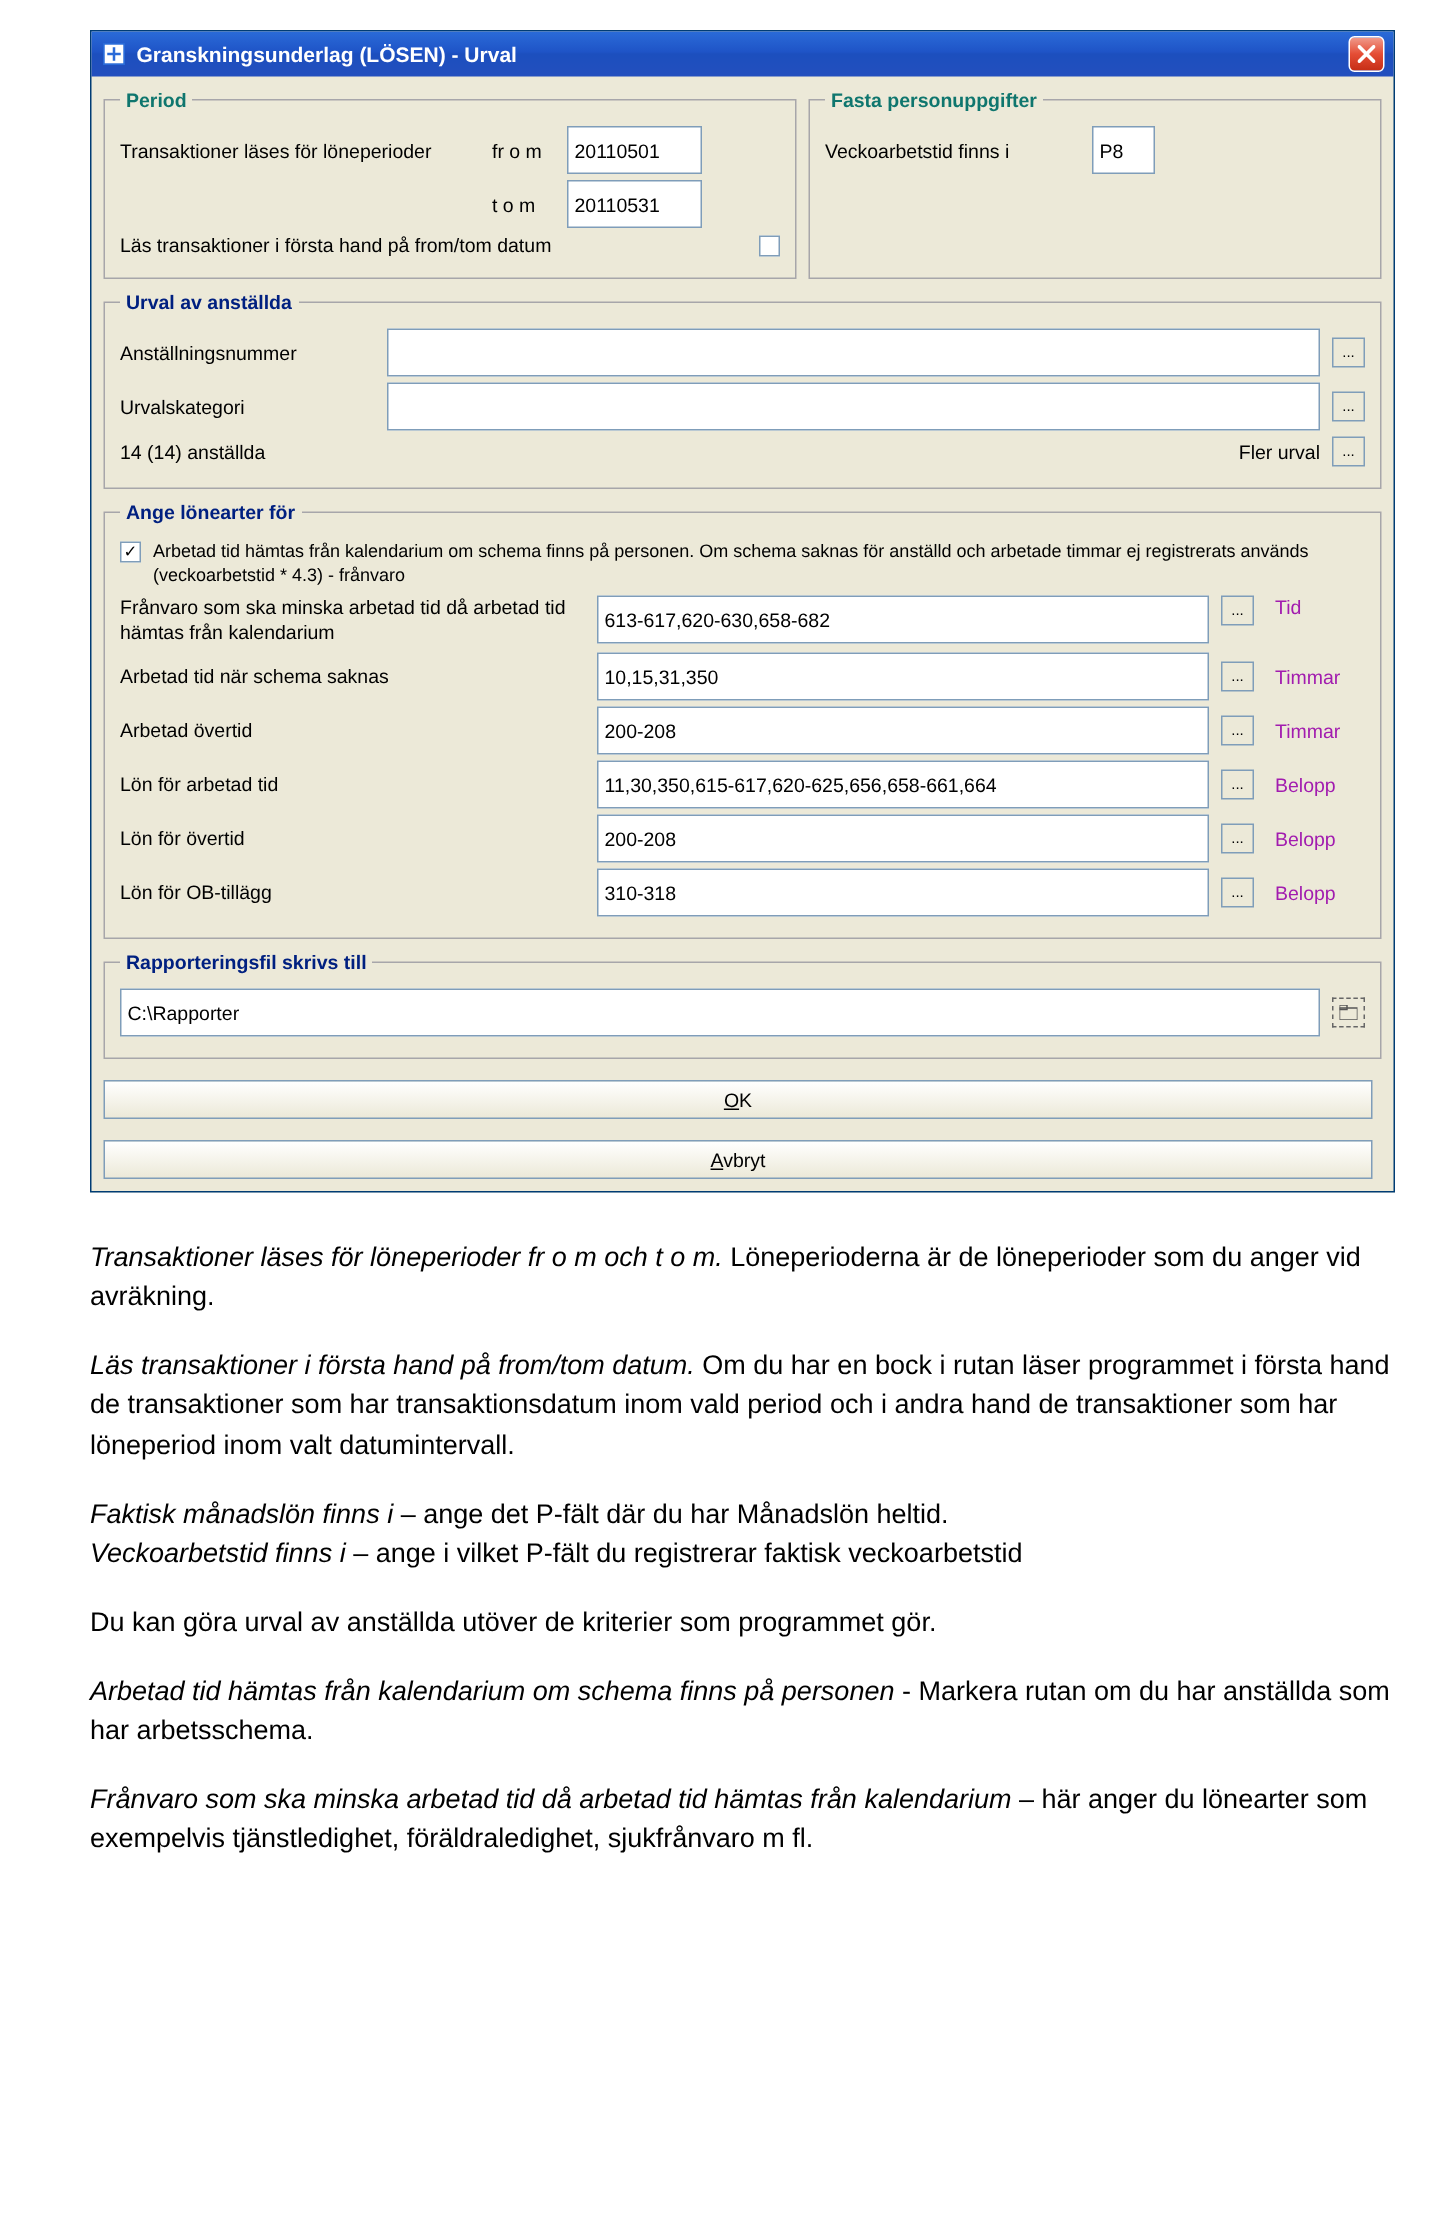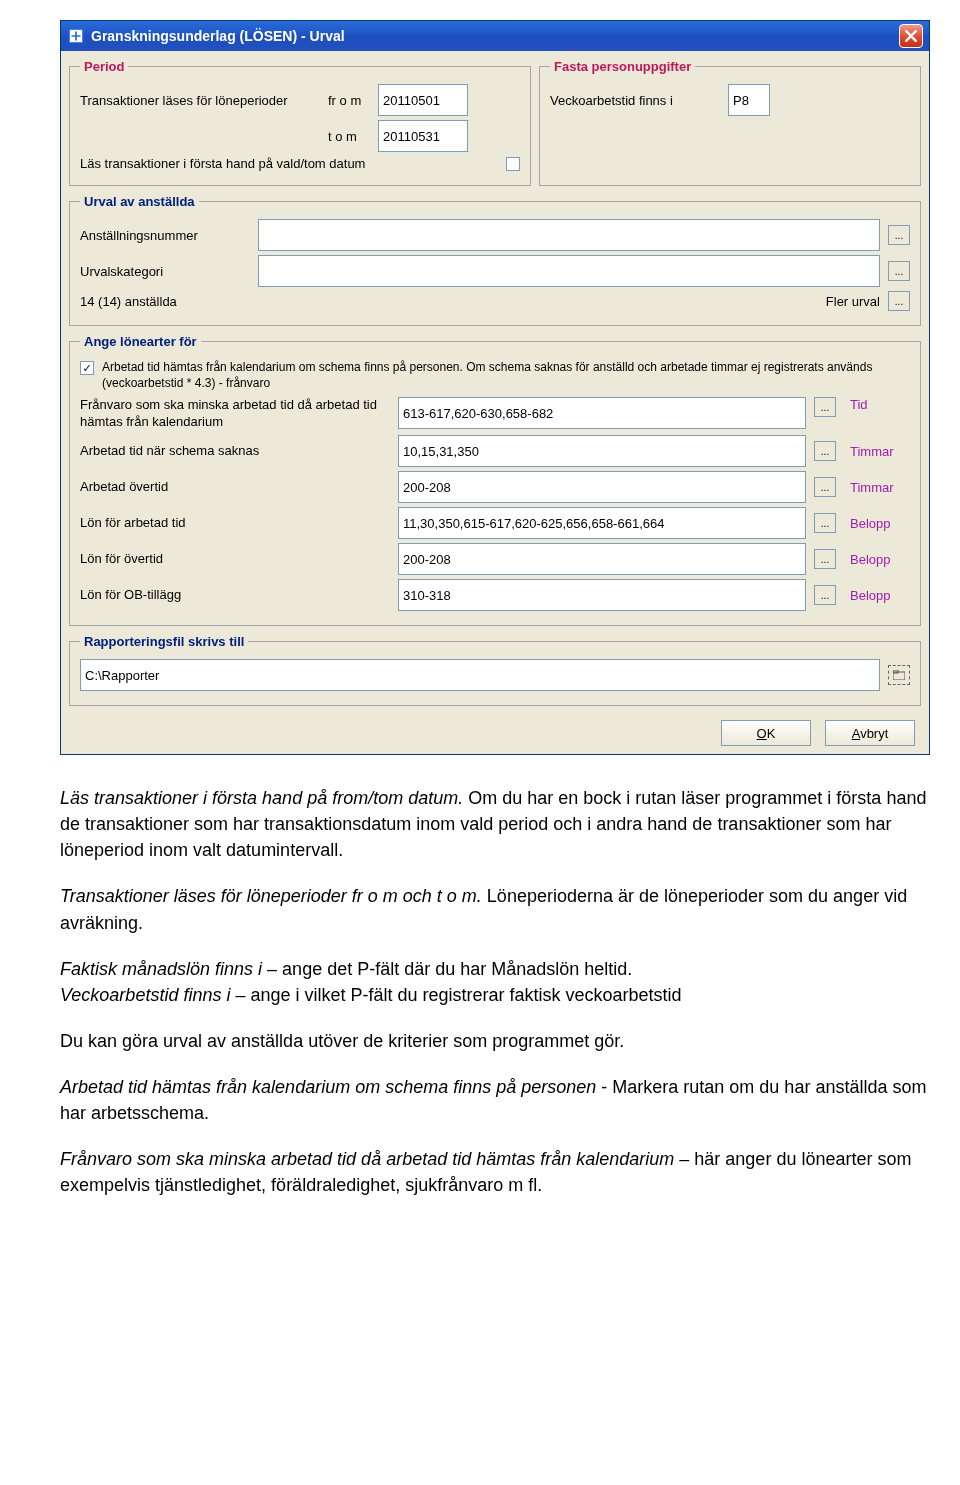--- a/index.html
+++ b/index.html
@@ -51,21 +51,21 @@
   .window-body {
     padding: 8px;
   }
   fieldset {
     border: 1px solid #a7a6aa;
     margin: 0 0 8px 0;
     padding: 10px 10px 10px 10px;
     position: relative;
   }
   legend {
-    color: #be185d;
+    color: #0f766e;
     font-weight: bold;
     font-size: 13px;
     padding: 0 4px;
   }
   .top-row { display: flex; gap: 8px; }
   .top-row > fieldset:first-child { flex: 1.1; }
   .top-row > fieldset:last-child { flex: 0.9; }
   .form-row {
     display: flex;
     align-items: center;
@@ -138,20 +138,21 @@
     font-family: inherit;
     font-size: 13px;
   }
   .btn u { text-decoration: underline; }
   .footer-buttons {
     display: flex;
     justify-content: flex-end;
     gap: 14px;
     padding-right: 6px;
     padding-top: 6px;
+    flex-direction: column;
   }
   fieldset.urval legend,
   fieldset.lonearter legend,
   fieldset.rapport legend { color:#002080; }
 
   
   .doc-text {
     width: 870px;
     margin: 30px 0 40px 60px;
     font-family: Verdana, Arial, sans-serif;
@@ -192,21 +193,21 @@
             <span class="lbl" style="width:240px">Transaktioner läses för löneperioder</span>
             <span class="lbl" style="width:42px">fr o m</span>
             <input class="input-text input-short" value="20110501" style="">
           </div>
           <div class="form-row">
             <span class="lbl" style="width:240px"></span>
             <span class="lbl" style="width:42px">t o m</span>
             <input class="input-text input-short" value="20110531" style="">
           </div>
           <div class="form-row">
-            <span class="lbl lbl-wide">Läs transaktioner i första hand på vald/tom datum</span>
+            <span class="lbl lbl-wide">Läs transaktioner i första hand på from/tom datum</span>
             <span class="chk"></span>
           </div>
         </fieldset>
 
         <fieldset>
           <legend>Fasta personuppgifter</legend>
           <div class="form-row">
             <span class="lbl" style="width:170px">Veckoarbetstid finns i</span>
             <input class="input-text input-tiny" value="P8" style="">
           </div>
@@ -298,20 +299,20 @@
       <div class="footer-buttons">
         <button class="btn"><u>O</u><span>K</span></button>
         <button class="btn"><u>A</u><span>vbryt</span></button>
       </div>
 
     </div>
   </div>
 </div>
 
 <div class="doc-text">
+  <p><span class="it">Transaktioner läses för löneperioder fr o m och t o m.</span><span> Löneperioderna är de löneperioder som du anger vid avräkning.</span></p>
   <p><span class="it">Läs transaktioner i första hand på from/tom datum.</span><span> Om du har en bock i rutan läser programmet i första hand de transaktioner som har transaktionsdatum inom vald period och i andra hand de transaktioner som har löneperiod inom valt datumintervall.</span></p>
-  <p><span class="it">Transaktioner läses för löneperioder fr o m och t o m.</span><span> Löneperioderna är de löneperioder som du anger vid avräkning.</span></p>
   <p><span class="it">Faktisk månadslön finns i</span><span> – ange det P-fält där du har Månadslön heltid.</span><br>
      <span class="it">Veckoarbetstid finns i</span><span> – ange i vilket P-fält du registrerar faktisk veckoarbetstid</span></p>
   <p>Du kan göra urval av anställda utöver de kriterier som programmet gör.</p>
   <p><span class="it">Arbetad tid hämtas från kalendarium om schema finns på personen</span><span> - Markera rutan om du har anställda som har arbetsschema.</span></p>
   <p><span class="it">Frånvaro som ska minska arbetad tid då arbetad tid hämtas från kalendarium</span><span> – här anger du  lönearter som exempelvis tjänstledighet, föräldraledighet, sjukfrånvaro m fl.</span></p>
 </div>
 
 </body></html>

